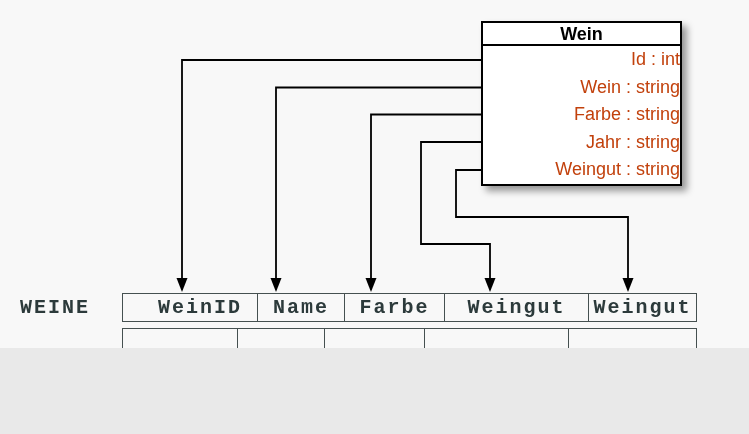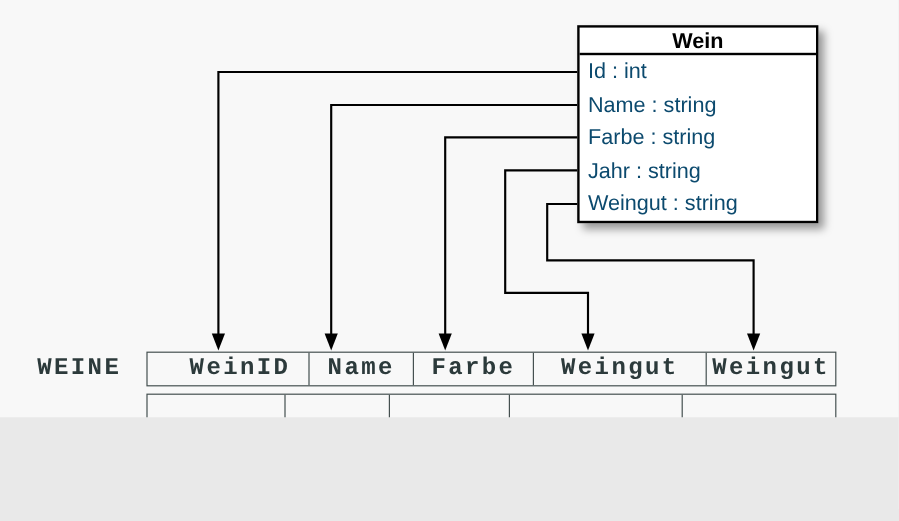--- a/index.html
+++ b/index.html
@@ -21,30 +21,30 @@
     border:2px solid var(--box-border);
     box-shadow:5px 5px 7px rgba(0,0,0,0.40);
   }
   .class-box .title{
     display:block;height:23px;line-height:22px;text-align:center;
     font-size:18px;font-weight:bold;color:#000;
     border-bottom:2px solid var(--box-border);
   }
   .class-box .attr{
     display:block;height:27.5px;line-height:27.5px;
-    padding-left:7px;font-size:18px;color:#0c4a6e;white-space:nowrap;
+    padding-left:7px;font-size:18px;color:#c2410c;white-space:nowrap;text-align:right;
   }
   
   .mono{
     font-family:"Liberation Mono","DejaVu Sans Mono",monospace;
     font-weight:bold;color:var(--table-text);letter-spacing:2px;
   }
   .table-name{
     position:absolute;left:20px;top:293px;width:92px;height:29px;
-    line-height:29px;text-align:center;font-size:20px;
+    line-height:29px;text-align:left;font-size:20px;
   }
   .trow{
     position:absolute;left:122px;width:575px;display:flex;
     border:1px solid var(--table-border);
   }
   .trow.header{top:293px;height:29px;padding-left:20px;}
   .trow.body{top:328px;height:85px;}
   .tcell{
     height:100%;border-right:1px solid var(--table-border);
     text-align:center;font-size:20px;line-height:27px;overflow:hidden;
@@ -70,21 +70,21 @@
       <polygon points="270.5,278 281.5,278 276,292"></polygon>
       <polygon points="365.5,278 376.5,278 371,292"></polygon>
       <polygon points="484.5,278 495.5,278 490,292"></polygon>
       <polygon points="622.5,278 633.5,278 628,292"></polygon>
     </g>
   </svg>
 
   <div class="class-box">
     <span class="title">Wein</span>
     <span class="attr">Id : int</span>
-    <span class="attr">Name : string</span>
+    <span class="attr">Wein : string</span>
     <span class="attr">Farbe : string</span>
     <span class="attr">Jahr : string</span>
     <span class="attr">Weingut : string</span>
   </div>
 
   <div class="table-name mono">WEINE</div>
 
   <div class="trow header">
     <div class="tcell mono w0">WeinID</div>
     <div class="tcell mono w1">Name</div>

